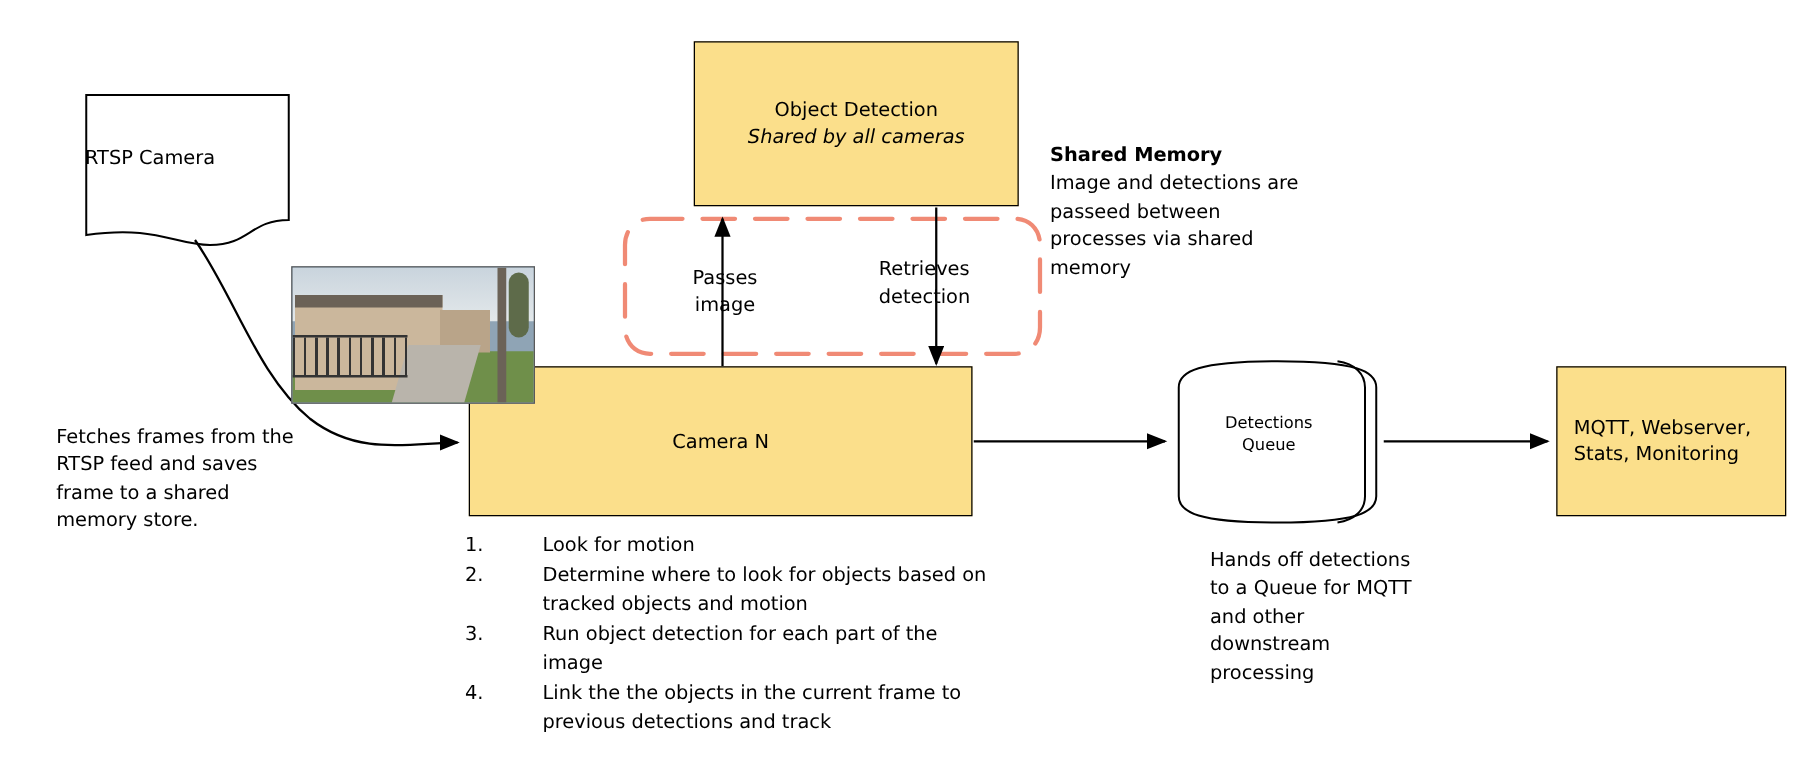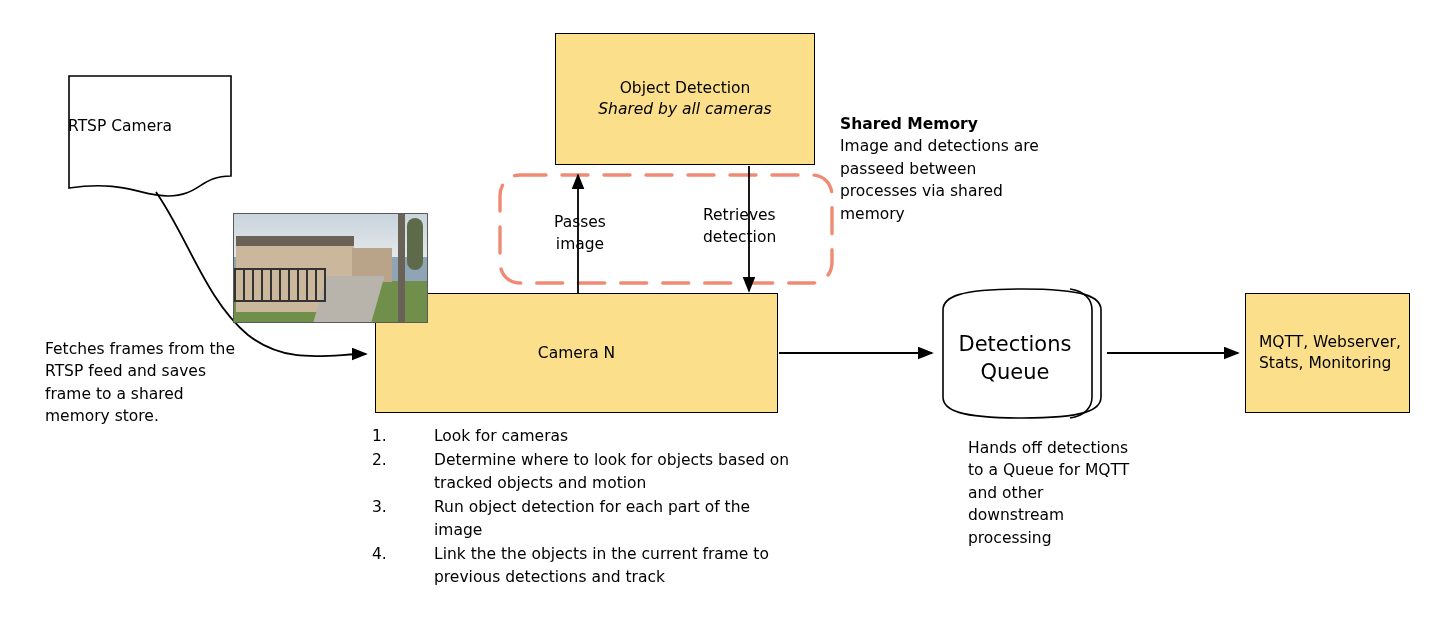--- a/index.html
+++ b/index.html
@@ -73,21 +73,21 @@
     left: 375px;
     top: 293px;
     width: 403px;
     height: 120px;
   }
 
   
   #mqtt-box {
     left: 1245px;
     top: 293px;
-    width: 165px;
+    width: 184px;
     height: 120px;
     font-size: 15.5px;
     padding: 0 8px;
     align-items: flex-start;
     text-align: left;
   }
   #mqtt-box .mqtt-text { width: 100%; text-align: left; padding-left: 5px;}
 
   
   #detections-queue {
@@ -95,21 +95,21 @@
     top: 288px;
     width: 165px;
     height: 128px;
   }
   #detections-queue .q-label {
     position: absolute;
     left: 0;
     top: 42px;
     width: 150px;
     text-align: center;
-    font-size: 21px;
+    font-size: 13px;
     line-height: 1.35;
   }
 
   
   #camera-snapshot {
     left: 233px;
     top: 213px;
     width: 195px;
     height: 110px;
     border: 1px solid #5a5a5a;
@@ -271,21 +271,21 @@
   <div class="abs note" id="shared-memory-note">
     <div class="bold">Shared Memory</div>
     <div>Image and detections are passeed between processes via shared memory</div>
   </div>
 
   <div class="abs note" id="hands-off-note">Hands off detections to a Queue for MQTT and other downstream processing</div>
 
   <div class="abs" id="camera-steps">
     <div class="step">
       <span class="num">1.</span>
-      <span class="txt">Look for cameras</span>
+      <span class="txt">Look for motion</span>
     </div>
     <div class="step">
       <span class="num">2.</span>
       <span class="txt">Determine where to look for objects based on tracked objects and motion</span>
     </div>
     <div class="step">
       <span class="num">3.</span>
       <span class="txt">Run object detection for each part of the image</span>
     </div>
     <div class="step">

